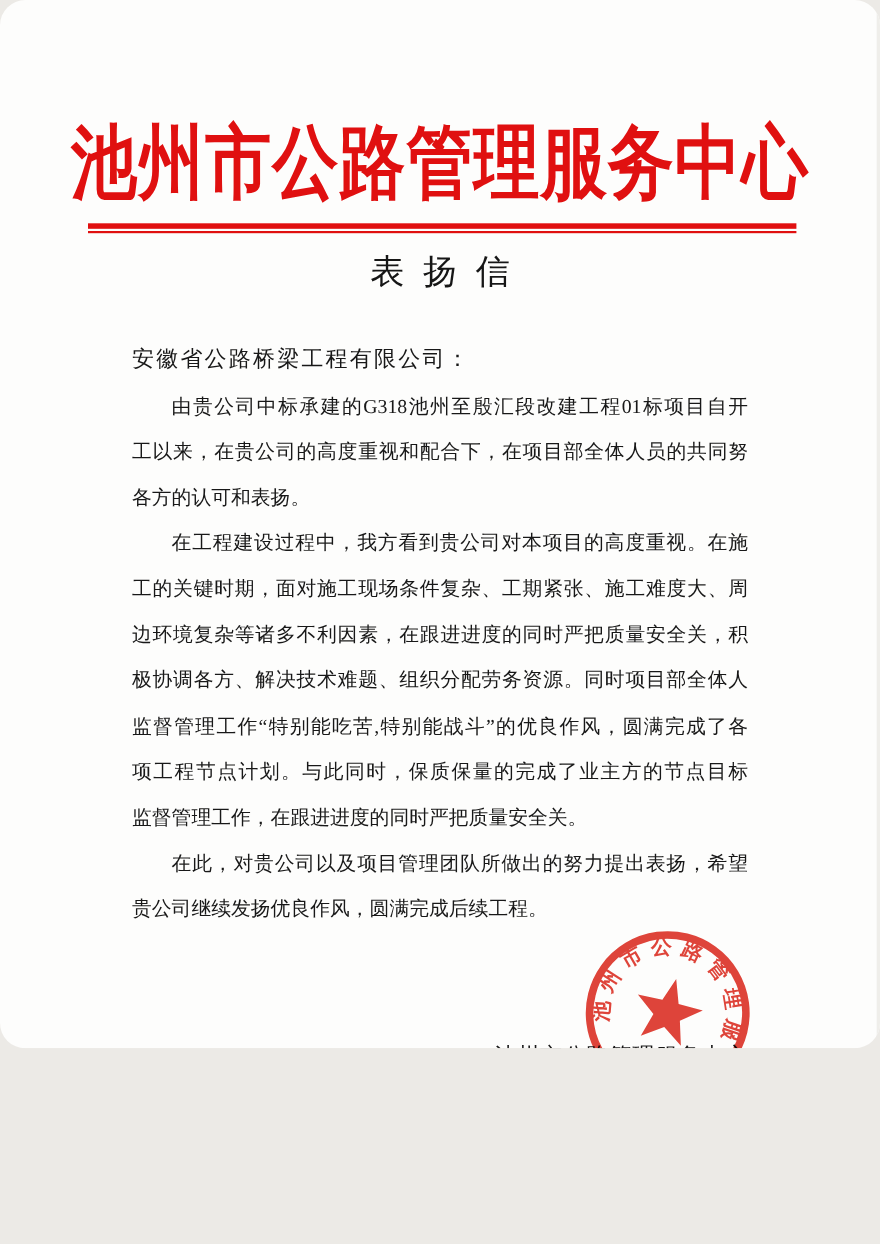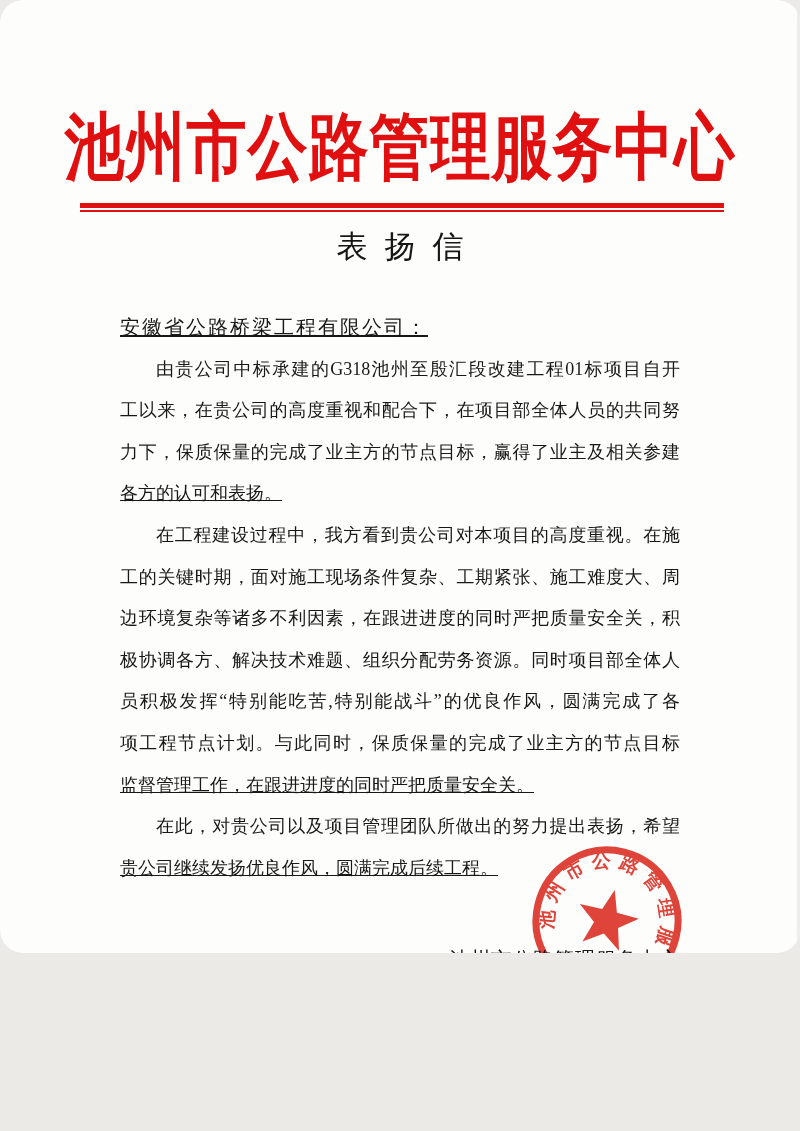--- a/index.html
+++ b/index.html
@@ -67,21 +67,21 @@
     font-size: 18px;
     line-height: 41.6px;
     color: #181818;
   }
   .line {
     text-align: justify;
     text-align-last: justify;
     white-space: nowrap;
     overflow: visible;
   }
-  .line.end { text-align-last: left; text-decoration: underline; }
+  .line.end { text-align-last: left; }
   .line.indent { text-indent: 2em; }
   .salutation { font-size: 20px; letter-spacing: 2px; }
   
   .signature {
     position: absolute;
     top: 946px;
     right: 120px;
     font-size: 20px;
     letter-spacing: 1px;
     color: #181818;
@@ -139,27 +139,26 @@
     <div class="bar-gap"></div>
     <div class="bar-thin"></div>
   </div>
 
   <div class="doc-title">表扬信</div>
 
   <div class="letter-body">
     <div class="line end salutation">安徽省公路桥梁工程有限公司：</div>
     <div class="line indent">由贵公司中标承建的G318池州至殷汇段改建工程01标项目自开</div>
     <div class="line">工以来，在贵公司的高度重视和配合下，在项目部全体人员的共同努</div>
-    <div class="line">力下，保质保量的完成了业主方的节点目标，赢得了业主及相关参建</div>
     <div class="line end">各方的认可和表扬。</div>
     <div class="line indent">在工程建设过程中，我方看到贵公司对本项目的高度重视。在施</div>
     <div class="line">工的关键时期，面对施工现场条件复杂、工期紧张、施工难度大、周</div>
     <div class="line">边环境复杂等诸多不利因素，在跟进进度的同时严把质量安全关，积</div>
     <div class="line">极协调各方、解决技术难题、组织分配劳务资源。同时项目部全体人</div>
-    <div class="line">员积极发挥“特别能吃苦,特别能战斗”的优良作风，圆满完成了各</div>
+    <div class="line">监督管理工作“特别能吃苦,特别能战斗”的优良作风，圆满完成了各</div>
     <div class="line">项工程节点计划。与此同时，保质保量的完成了业主方的节点目标</div>
     <div class="line end">监督管理工作，在跟进进度的同时严把质量安全关。</div>
     <div class="line indent">在此，对贵公司以及项目管理团队所做出的努力提出表扬，希望</div>
     <div class="line end">贵公司继续发扬优良作风，圆满完成后续工程。</div>
   </div>
 
   <div class="signature">池州市公路管理服务中心</div>
 
   <div class="date">2022 年 9 月 20 日</div>
 

